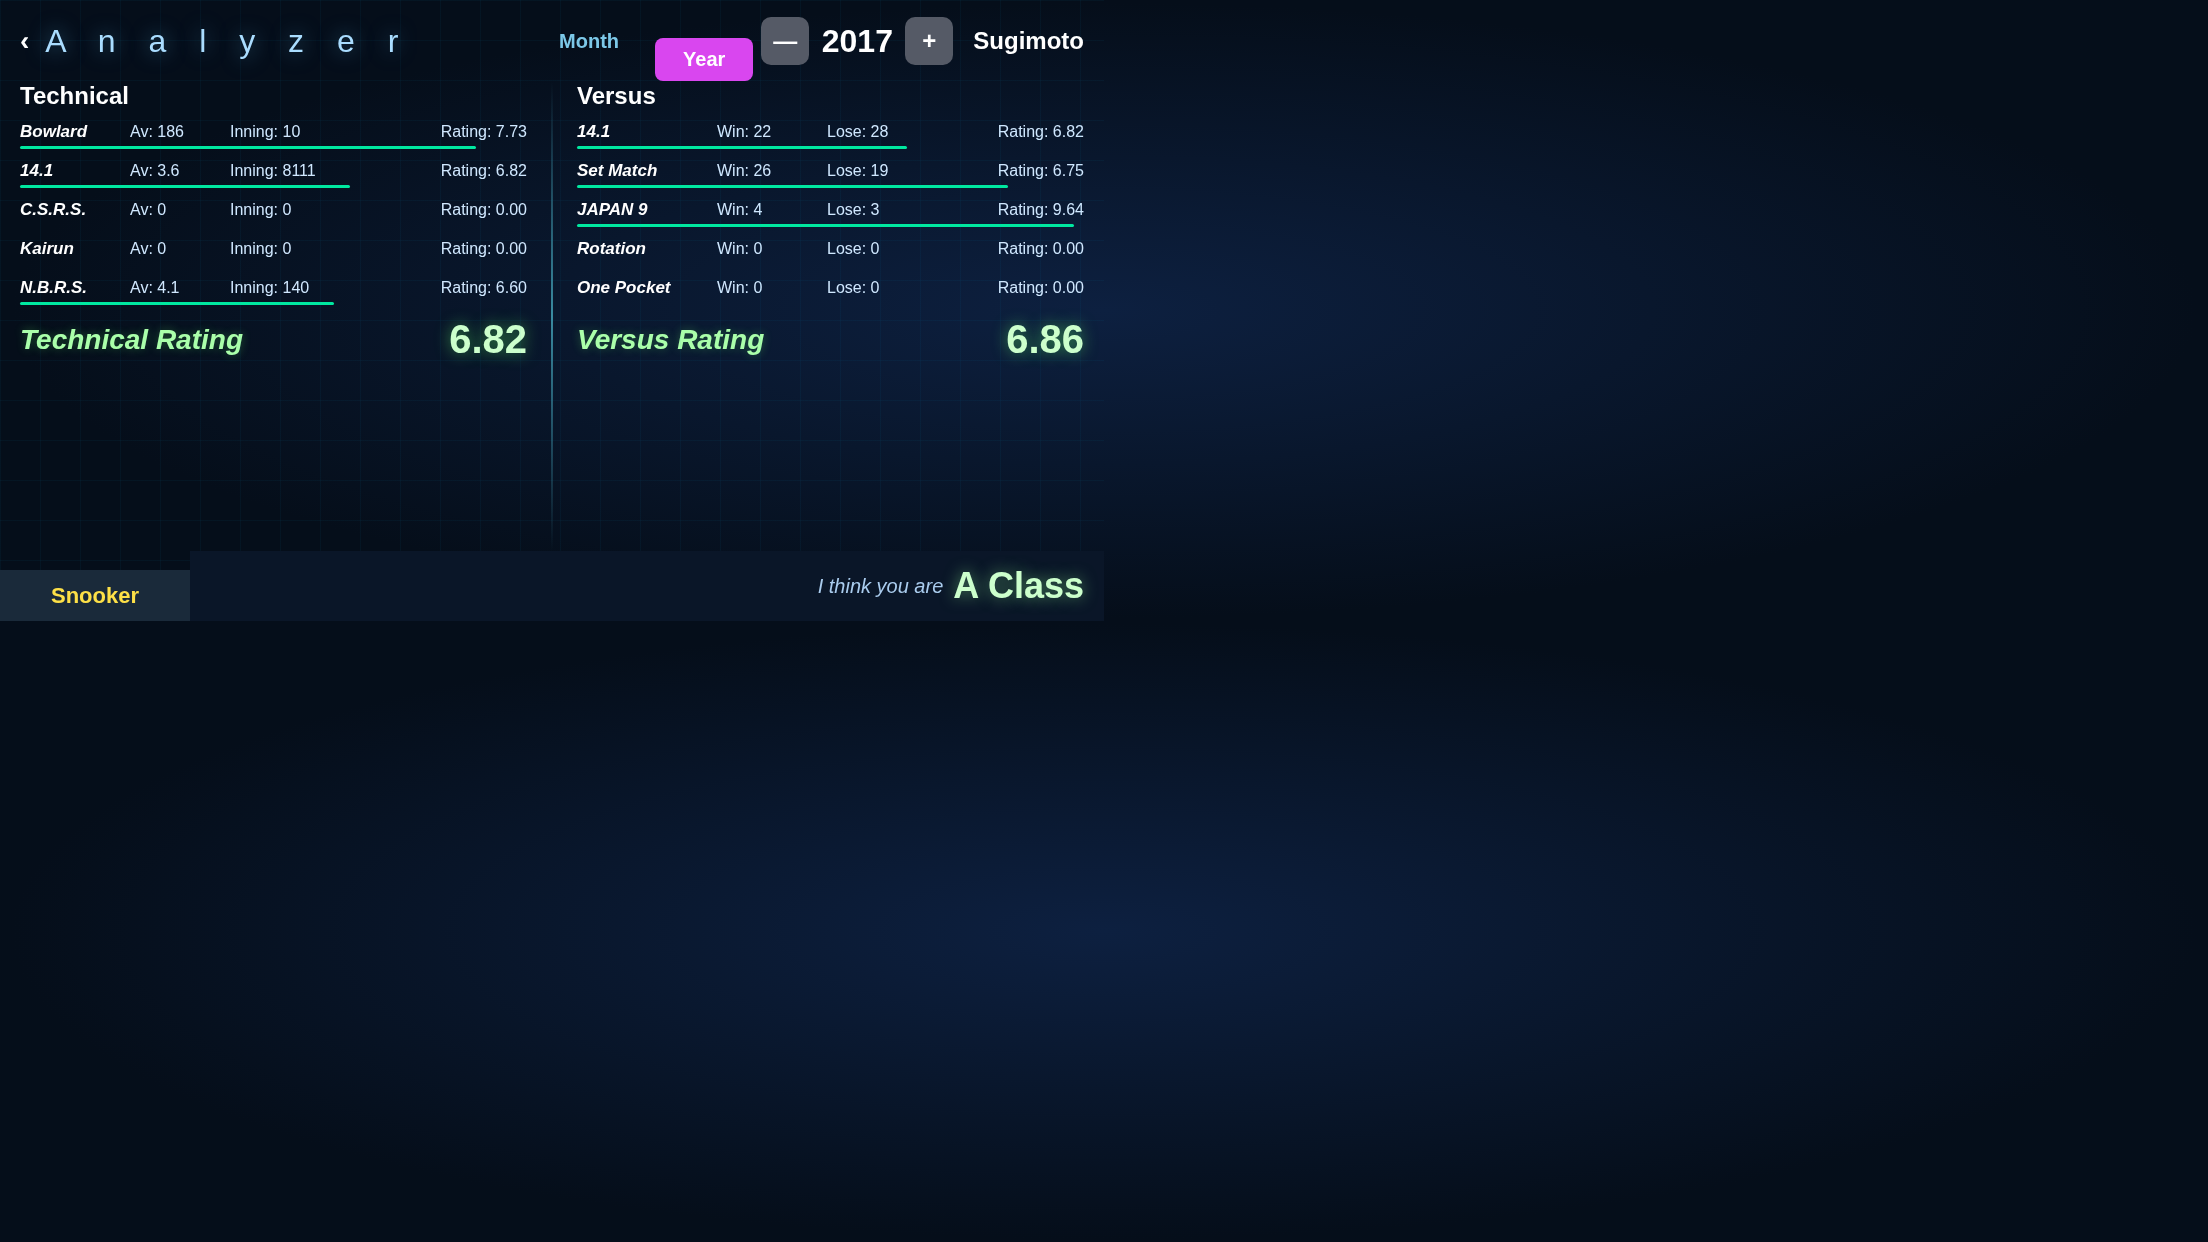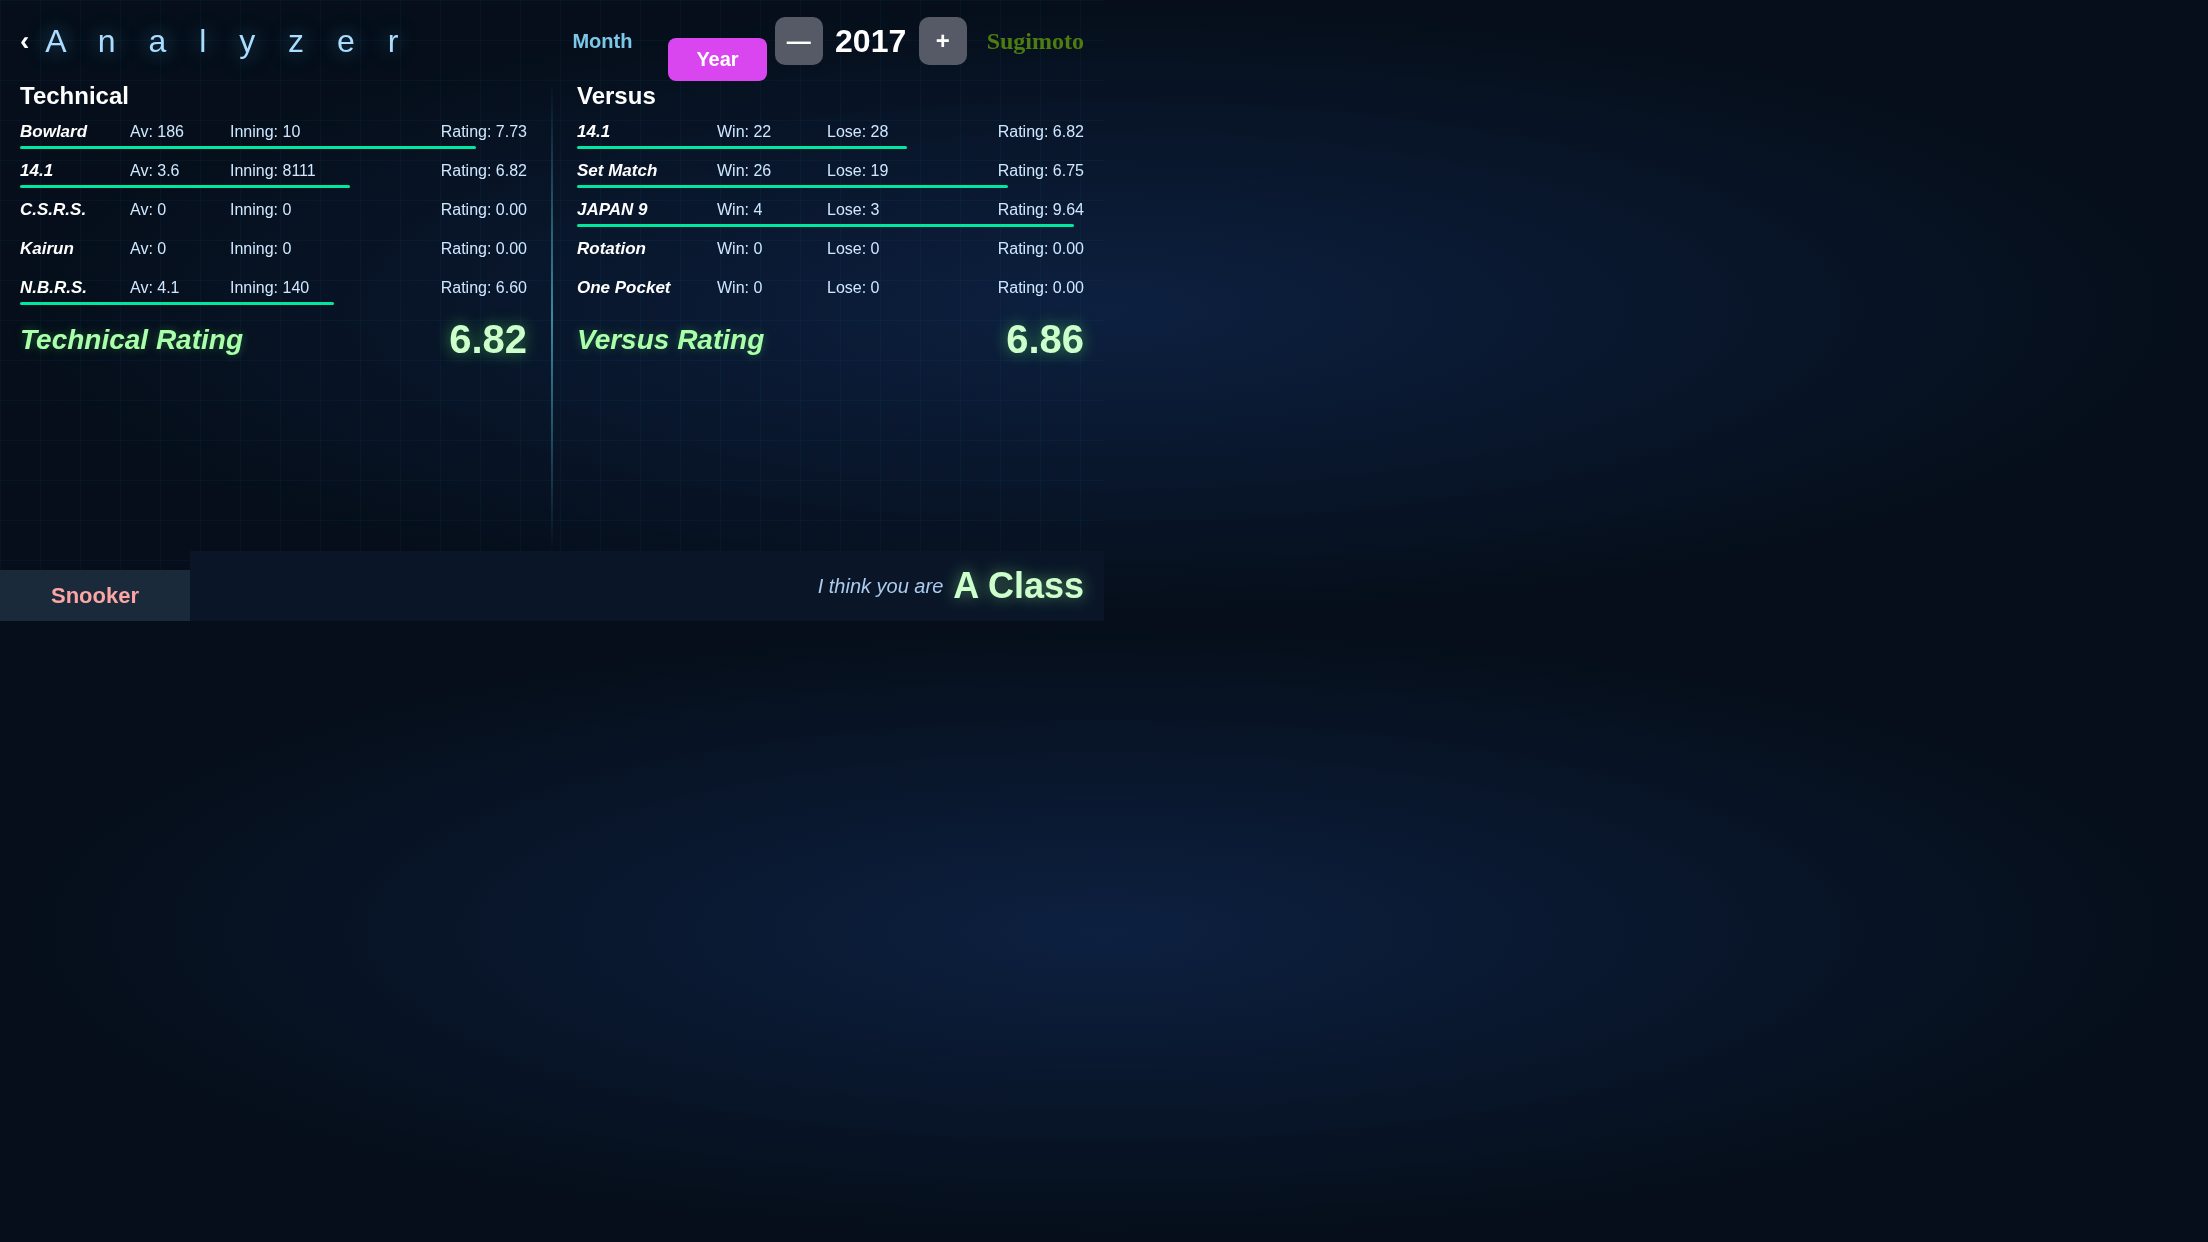--- a/index.html
+++ b/index.html
@@ -99,24 +99,23 @@
     .year-display {
       font-size: 32px;
       color: #ffffff;
       font-weight: bold;
       min-width: 80px;
       text-align: center;
     }
 
     .username {
       font-size: 24px;
-      color: #4d7c0f;
+      color: #ffffff;
       font-weight: bold;
       margin-left: 12px;
-      font-family: Liberation Serif, serif;
     }
 
     
     .main-content {
       display: flex;
       padding: 0 20px;
       gap: 20px;
       height: calc(621px - 82px - 70px);
     }
 
@@ -258,21 +257,21 @@
       max-width: 190px;
     }
 
     .nav-item-3c {
       background: #1a2a3a;
       color: #aaddff;
     }
 
     .nav-item-snooker {
       background: #1a2a3a;
-      color: #fca5a5;
+      color: #fde047;
       max-width: 190px;
       margin-top: 19px;
     }
 
     .class-info {
       flex: 1;
       display: flex;
       align-items: center;
       justify-content: flex-end;
       padding-right: 20px;

